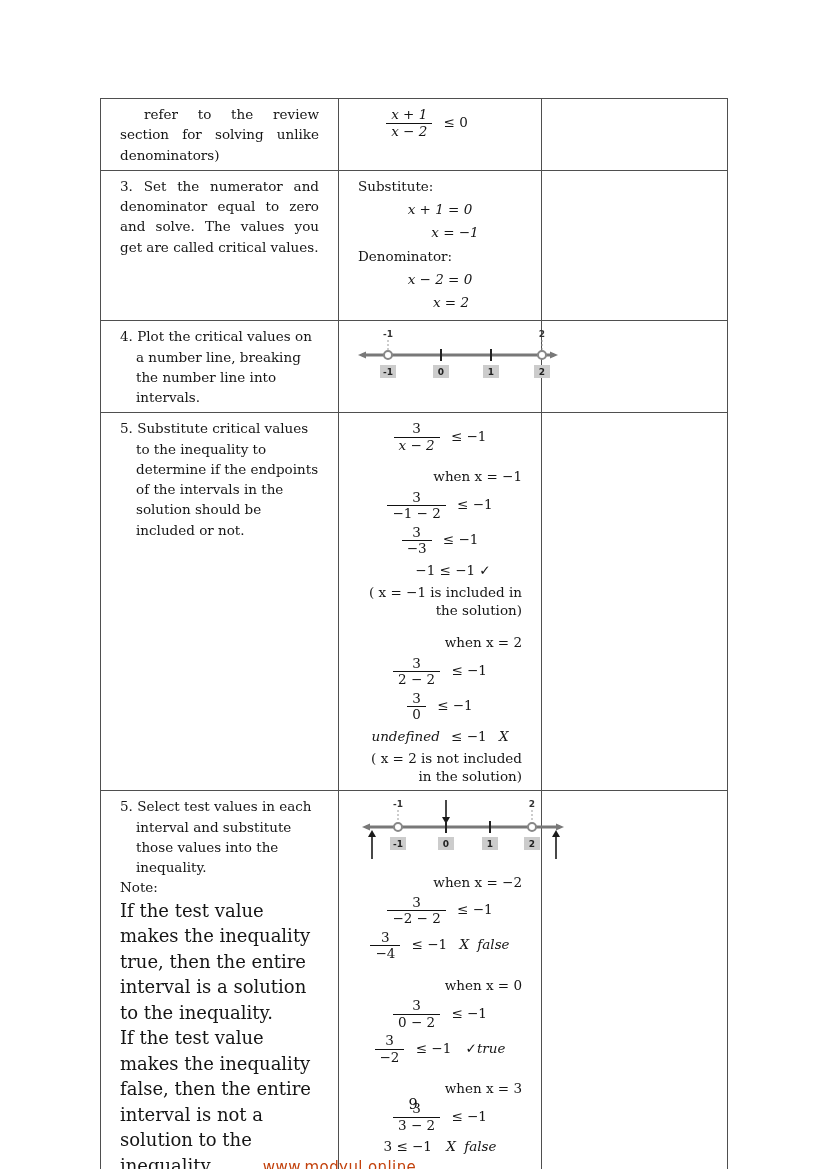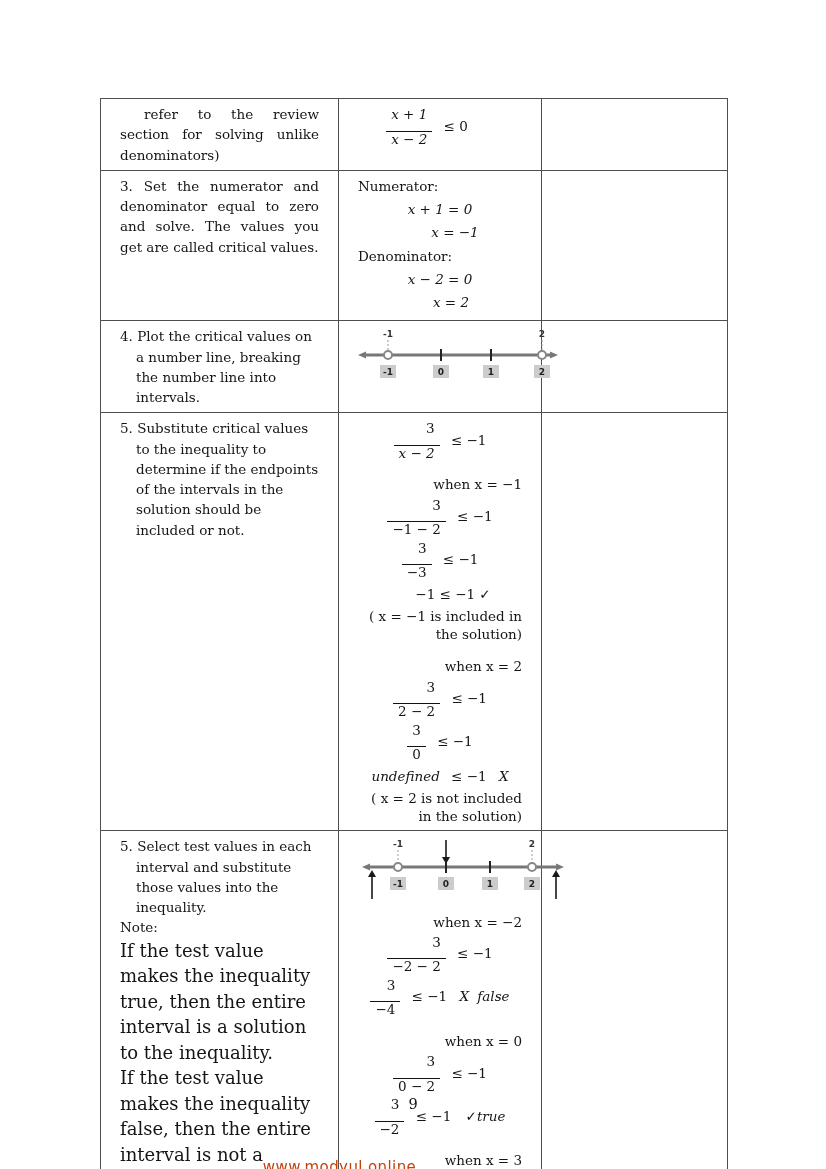--- a/index.html
+++ b/index.html
@@ -28,23 +28,23 @@
   .note-label { margin-top:4px; }
   .note-para { margin-left:22px; line-height:1.42; margin-top:2px; font-size:18px; }
 
   
   .math { font-size:13.5px; }
   .mline { text-align:center; margin:3px 0; }
   .mline.shift { padding-right:26px; }
   .mline.res { padding-left:26px; }
   .when { text-align:right; margin-top:13px; margin-bottom:2px;margin-left:18px; }
   .paren-note { text-align:right; margin-top:3px; line-height:1.35; }
-  .frac { display:inline-block; vertical-align:middle; text-align:right; line-height:1.15; }
+  .frac { display:inline-block; vertical-align:middle; text-align:center; line-height:1.15; }
   .frac .fn { display:block; padding:0 5px; }
-  .frac .fd { display:block; border-top:1px solid #111; padding:0 5px;margin-top:8px; }
+  .frac .fd { display:block; border-top:1px solid #111; padding:0 5px; }
   .rel { margin-left:7px; }
   .it { font-style:italic; }
 
   
   .nl-top { font-size:9px; font-weight:bold; fill:#333; text-anchor:middle; font-family:"DejaVu Sans", sans-serif; }
   .nl-dot { stroke:#999; stroke-width:1; stroke-dasharray:2,2; fill:none; }
   .nl-line { stroke:#787878; stroke-width:3; }
   .nl-tick { stroke:#222; stroke-width:2; }
   .nl-circ { fill:#fff; stroke:#888; stroke-width:2; }
   .nl-box { fill:#cccccc; }
@@ -86,21 +86,21 @@
         </div>
       </td>
       <td></td>
     </tr>
 
     <tr>
       <td style="height:124px">
         <p class="just">3.  Set the numerator and denominator equal to zero and solve. The values you get are called critical values.</p>
       </td>
       <td class="math">
-        <div>Numerator:</div>
+        <div>Substitute:</div>
         <div class="mline it">x + 1 = 0</div>
         <div class="mline it" style="padding-left:30px">x = −1</div>
         <div>Denominator:</div>
         <div class="mline it">x − 2 = 0</div>
         <div class="mline it" style="padding-left:22px">x = 2</div>
       </td>
       <td></td>
     </tr>
 
     <tr>

